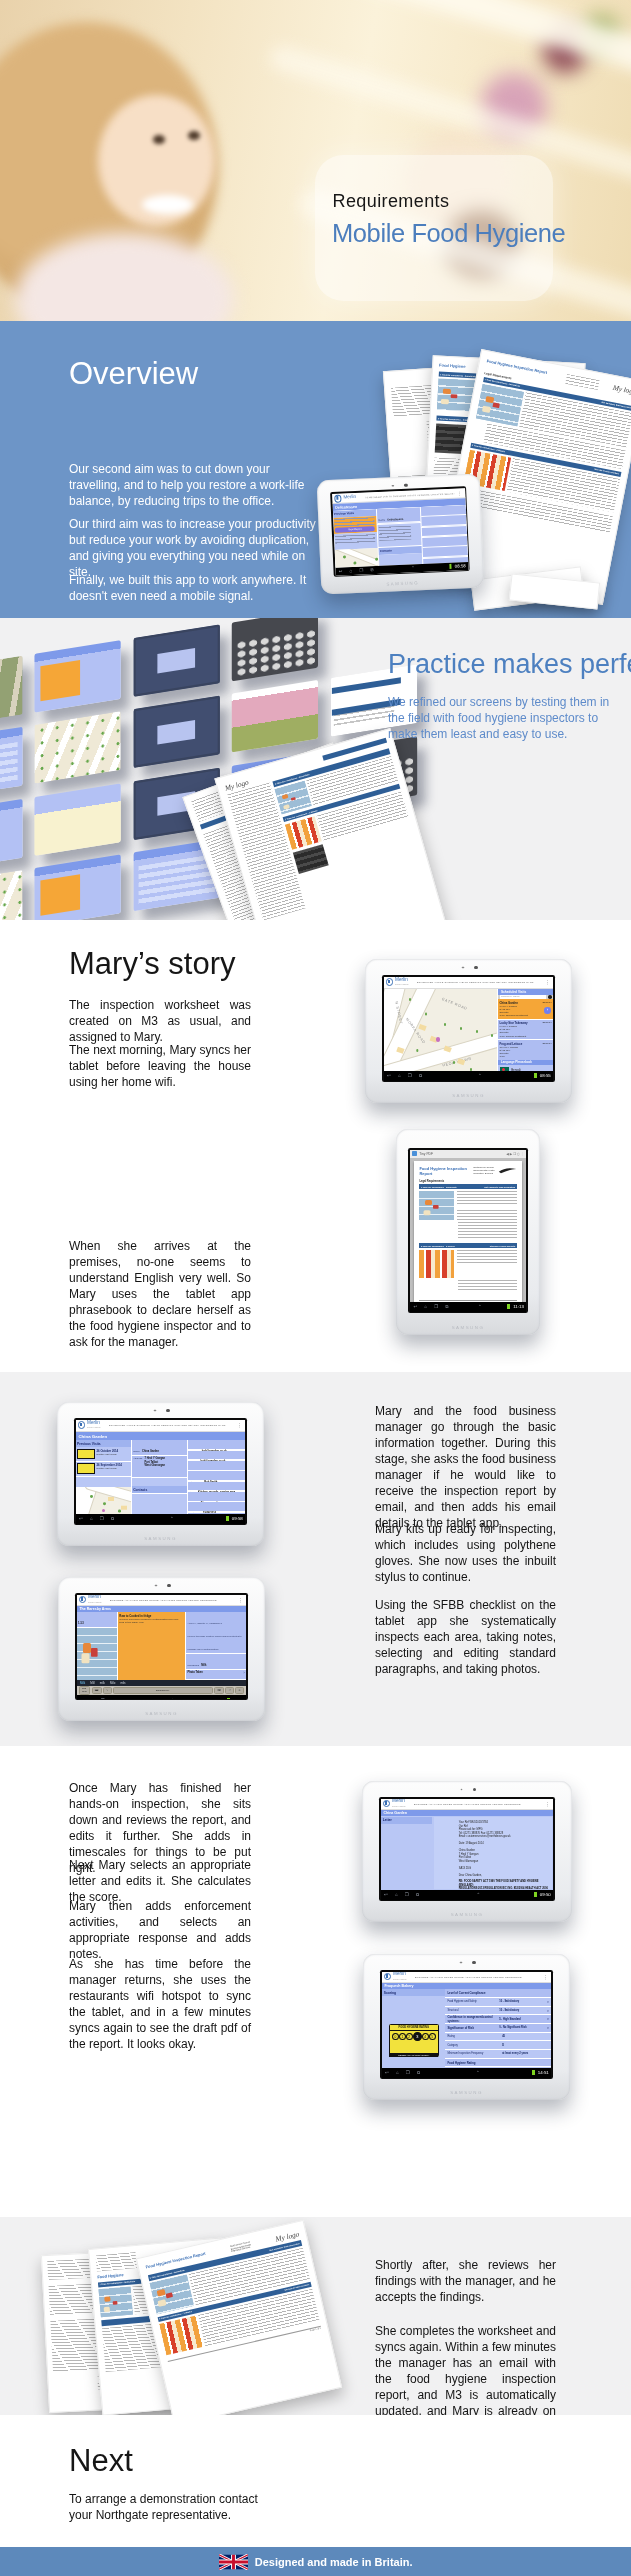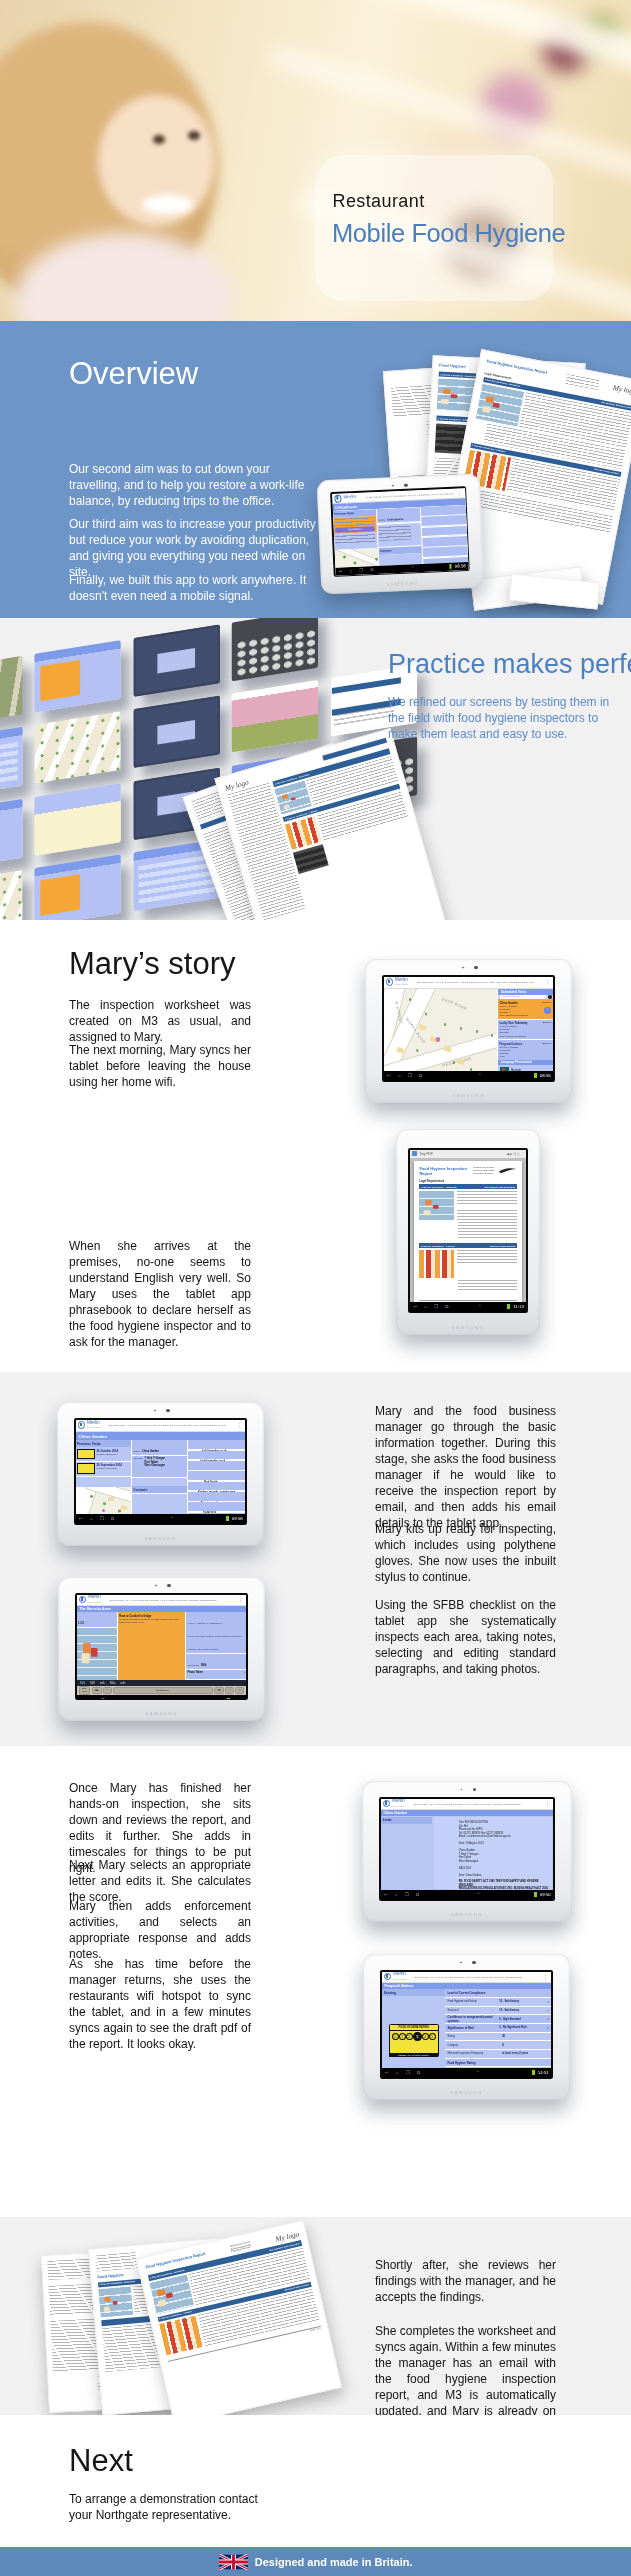--- a/index.html
+++ b/index.html
@@ -160,21 +160,21 @@
     <div class="streak" style="left:292px;top:241px;width:379px;height:29px;opacity:.8;"></div>
 
     <div class="blob" style="left:-44px;top:22px;width:262px;height:292px;background:radial-gradient(circle at 45% 40%,#dcb47c 0 55%,#c09255 100%);filter:blur(5.8px);"></div>
     <div class="blob" style="left:98px;top:95px;width:117px;height:131px;background:#f7dfc6;filter:blur(4.4px);"></div>
     <div class="blob" style="left:153px;top:135px;width:11.7px;height:8.7px;background:#4e3a2a;filter:blur(2.2px);"></div>
     <div class="blob" style="left:188px;top:131px;width:11.7px;height:8.7px;background:#4e3a2a;filter:blur(2.2px);"></div>
     <div class="blob" style="left:142px;top:195px;width:51px;height:19px;background:#fff;filter:blur(3.6px);"></div>
     <div class="blob" style="left:14.6px;top:233px;width:219px;height:131px;background:#f4e7e4;filter:blur(8.7px);"></div>
 
     <div class="hero-box">
-      <div class="hero-eyebrow">Restaurant</div>
+      <div class="hero-eyebrow">Requirements</div>
       <div class="hero-title">Mobile Food Hygiene</div>
     </div>
   </div>
 
   <div class="sec sec-overview">
     <div class="abs h1 white" style="left:69px;top:35px;">Overview</div>
     <div class="abs para white" style="left:69px;top:140px;width:254px;">Our second aim was to cut down your travelling, and to help you restore a work-life balance, by reducing trips to the office.</div>
     <div class="abs para white" style="left:69px;top:195px;width:254px;">Our third aim was to increase your productivity but reduce your work by avoiding duplication, and giving you everything you need while on site.</div>
     <div class="abs para white" style="left:69px;top:251px;width:254px;">Finally, we built this app to work anywhere.  It doesn't even need a mobile signal.</div>
 

